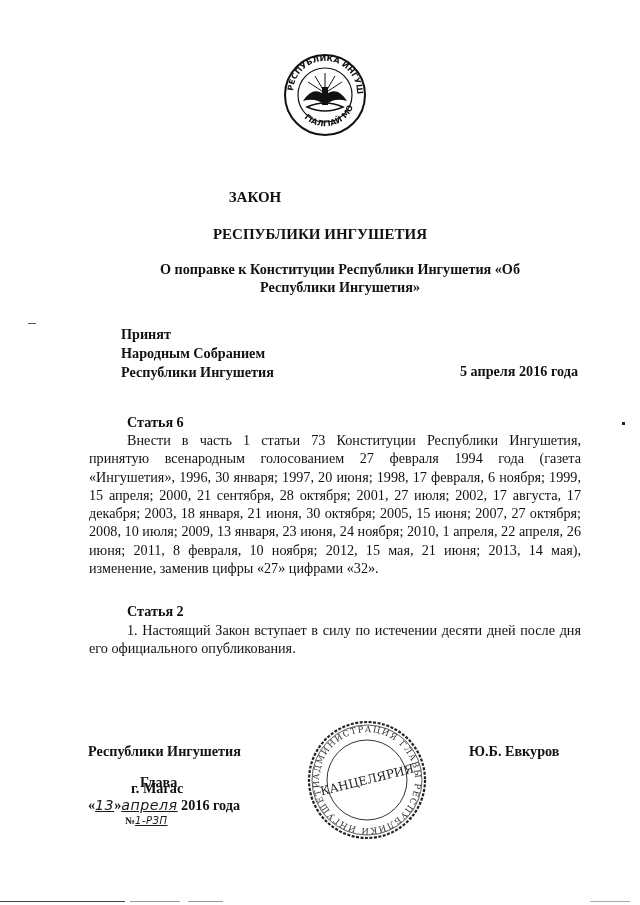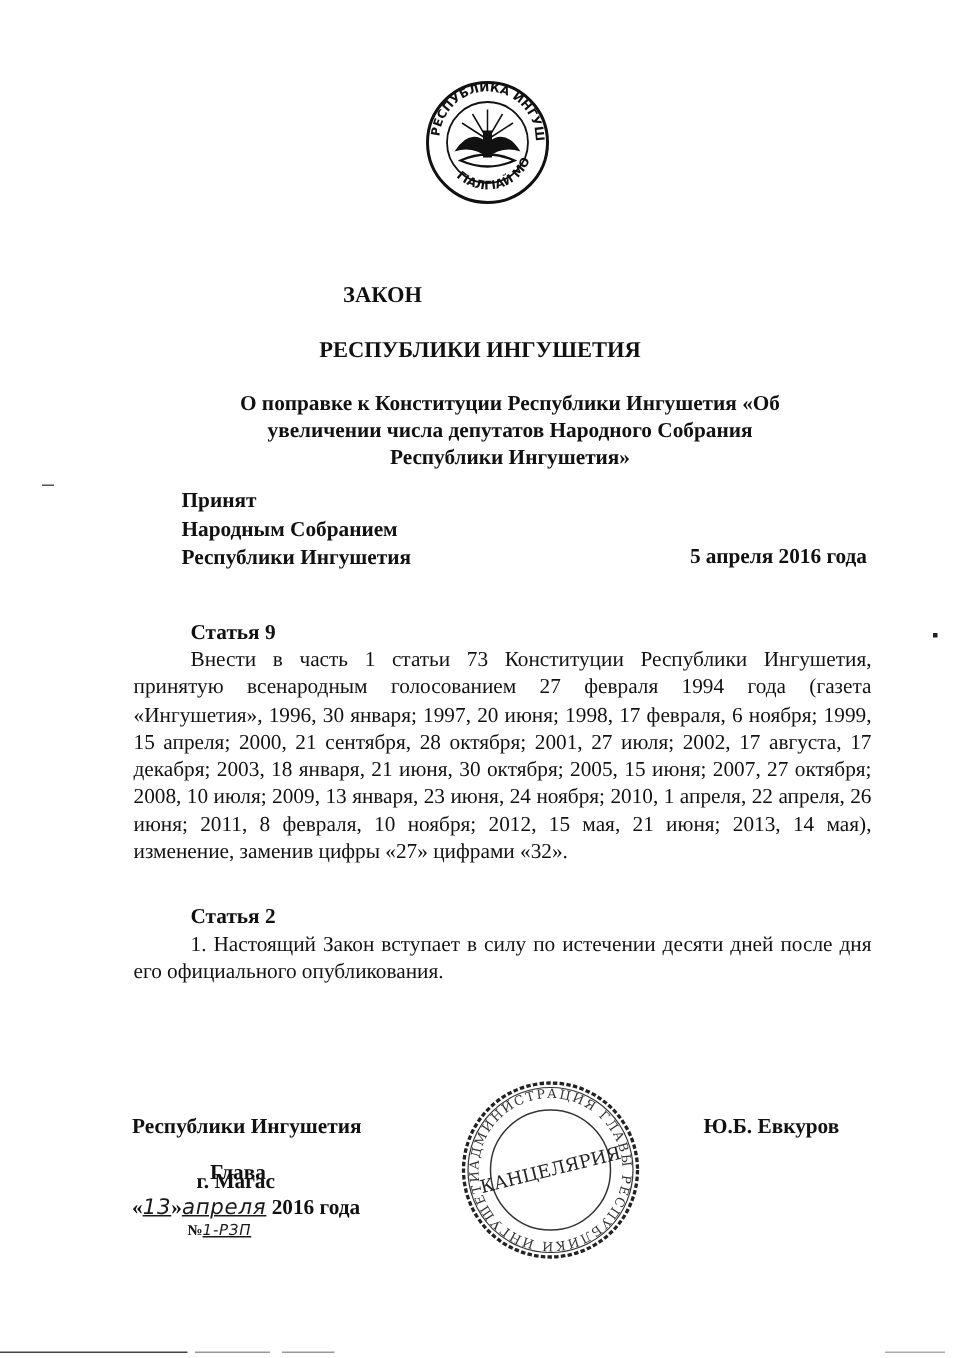--- a/index.html
+++ b/index.html
@@ -75,32 +75,31 @@
     <path d="M20,56 Q30,40 42,50 Q54,40 64,56 Q52,52 42,60 Q32,52 20,56 Z" fill="#111"></path>
     <path d="M24,62 Q42,54 60,62 Q42,70 24,62 Z" fill="none" stroke="#111" stroke-width="1.5"></path>
     <rect x="39" y="42" width="6" height="18" fill="#111"></rect>
   </svg>
 </div>
 
 <div class="abs title1 bold center">ЗАКОН</div>
 <div class="abs title2 bold center">РЕСПУБЛИКИ ИНГУШЕТИЯ</div>
 <div class="abs subtitle bold center">
   <div>О поправке к Конституции Республики Ингушетия  «Об</div>
-  <div>увеличении числа депутатов Народного Собрания</div>
   <div>Республики Ингушетия»</div>
 </div>
 
 <div class="abs adopted bold">
   <div>Принят</div>
   <div>Народным Собранием</div>
   <div>Республики Ингушетия</div>
 </div>
 <div class="abs adopted-date bold">5 апреля 2016 года</div>
 
-<div class="abs art-head bold" style="top:414px;">Статья 9</div>
+<div class="abs art-head bold" style="top:414px;">Статья 6</div>
 <div class="abs art-body" style="top:431px;">
   <p>Внести в часть 1 статьи 73  Конституции Республики Ингушетия, принятую всенародным голосованием 27 февраля 1994 года (газета «Ингушетия», 1996, 30 января; 1997, 20 июня; 1998, 17 февраля, 6 ноября; 1999, 15 апреля; 2000, 21 сентября, 28 октября; 2001, 27 июля; 2002, 17 августа, 17 декабря; 2003, 18 января, 21 июня, 30 октября; 2005, 15 июня; 2007, 27 октября; 2008, 10 июля; 2009, 13 января, 23 июня, 24 ноября; 2010, 1 апреля, 22 апреля, 26 июня; 2011, 8 февраля, 10 ноября; 2012, 15 мая, 21 июня; 2013, 14 мая), изменение, заменив цифры «27» цифрами «32».</p>
 </div>
 
 <div class="abs art-head bold" style="top:603px;">Статья 2</div>
 <div class="abs art-body" style="top:621px;">
   <p>1. Настоящий Закон вступает в силу по истечении десяти дней после дня его официального опубликования.</p>
 </div>
 
 <div class="abs sign-title bold">Глава</div>

